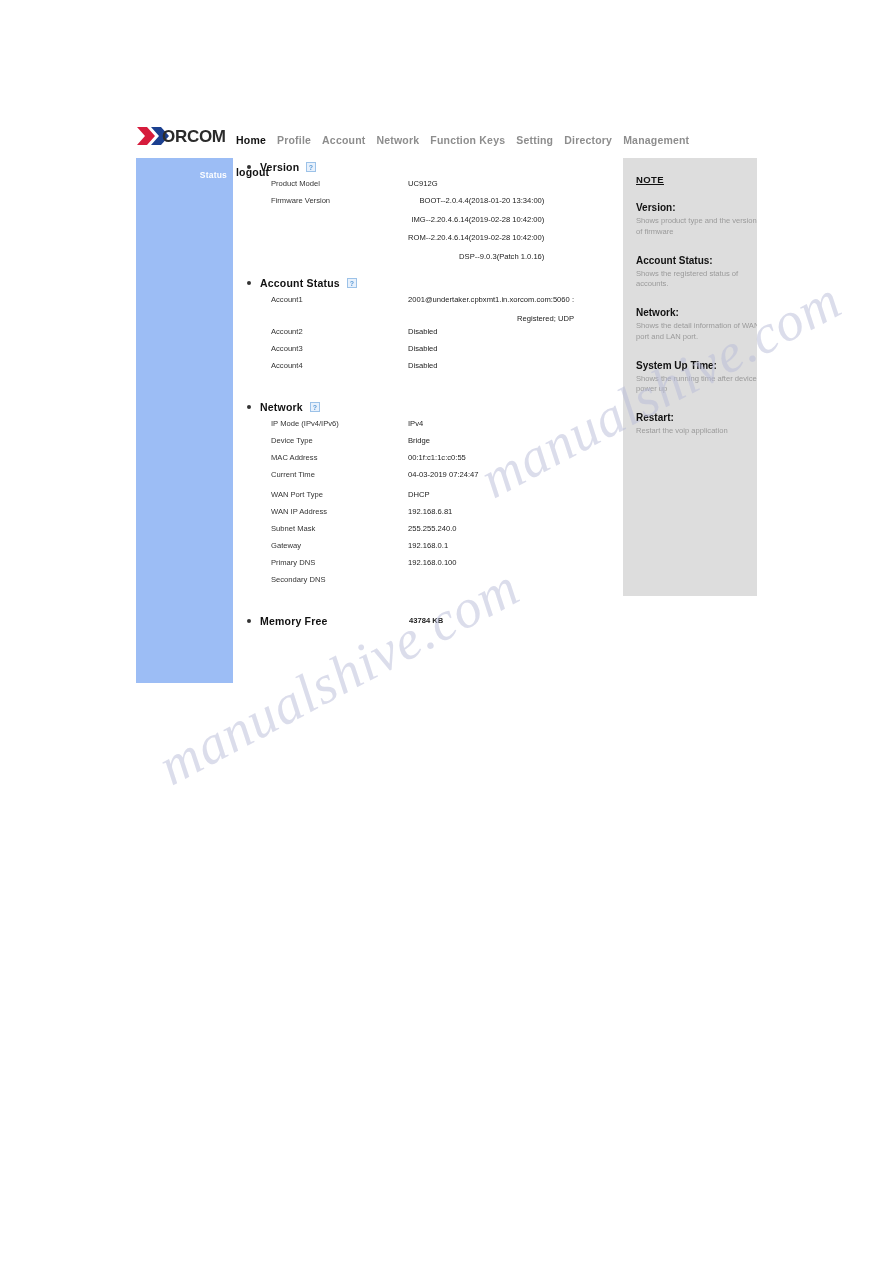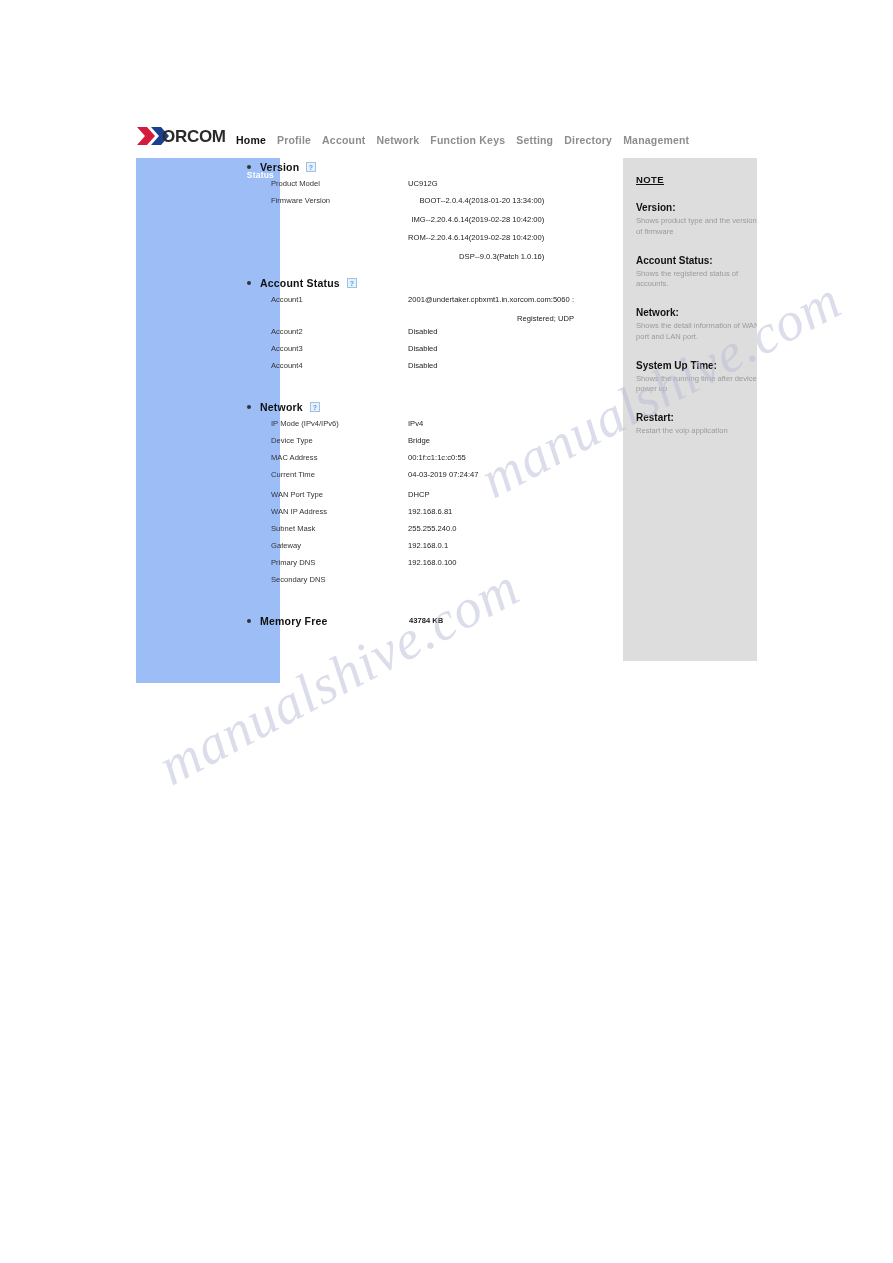--- a/index.html
+++ b/index.html
@@ -101,21 +101,20 @@
     position: relative;
     height: 525px;
   }
   .sidebar {
     position: absolute;
     left: 0px;
     top: 0px;
     width: 97px;
     height: 525px;
     background: #9cbdf5;
-    padding-left: 47px;
   }
   .sidebar .side-item {
     position: absolute;
     right: 6px;
     top: 12px;
     font-size: 8.5px;
     font-weight: bold;
     color: #ffffff;
     letter-spacing: .2px;
   }
@@ -125,21 +124,21 @@
     left: 110px;
     top: 0px;
     width: 375px;
   }
 
   .notepanel {
     position: absolute;
     left: 487px;
     top: 0px;
     width: 134px;
-    height: 503px;
+    height: 438px;
     background: #dddddd;
   }
   .note-inner {
     padding: 16px 10px 0 13px;
   }
   .note-title {
     font-size: 9.5px;
     font-weight: bold;
     color: #111111;
     text-decoration: underline;

